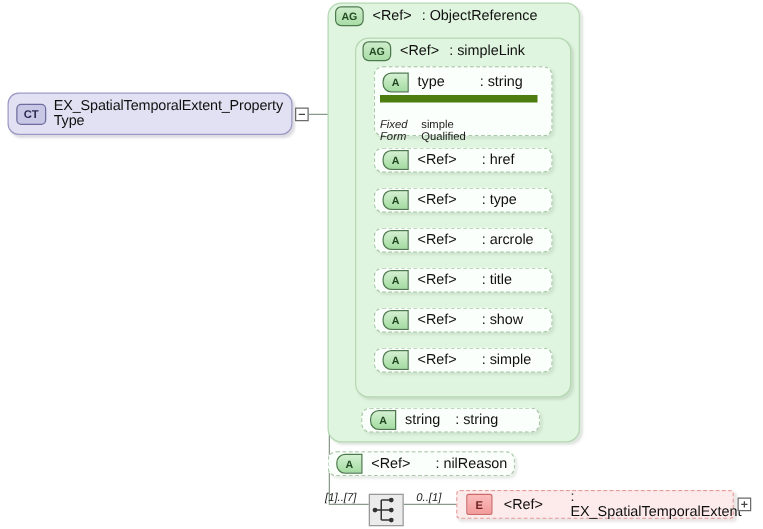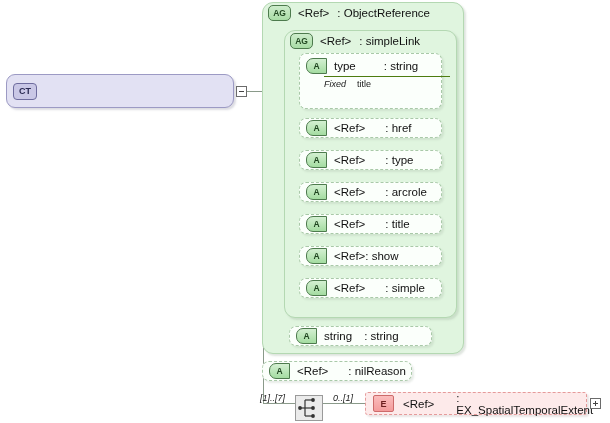--- a/index.html
+++ b/index.html
@@ -146,25 +146,25 @@
     flex: none;
     margin-right: 7px;
   }
   .attr-row1 { display: flex; align-items: center; }
   .a-name { font-size: 11.5px; color: #101010; }
   .a-type { font-size: 11.5px; color: #101010; }
 
   
   .facets {
     position: absolute;
-    left: 24px;
+    left: 4px;
     top: 22px;
     width: 126px;
-    border-top: 1px solid #4d7c0f;
-    padding-top: 2px;
+    border-top: 6px solid #4d7c0f;
+    padding-top: 12px;
   }
   .facet-row { display: flex; line-height: 10px; }
   .facet-key {
     font-style: italic;
     font-size: 9px;
     color: #1a1a1a;
     width: 33px;
     flex: none;
   }
   .facet-val { font-size: 9px; color: #1a1a1a; }
@@ -214,20 +214,24 @@
   .e-name { font-size: 11.5px; color: #101010; }
   .e-type { font-size: 11.5px; color: #101010; margin-left: 22px; }
 </style>
 </head>
 <body>
 
 <div class="canvas">
 
   <div class="ct-box">
     <span class="ct-icon">CT</span>
+    <span class="ct-label">
+      <span>EX_SpatialTemporalExtent_Property</span><br>
+      <span>Type</span>
+    </span>
   </div>
   <div class="collapse-btn" style="left:236px; top:86px;"></div>
 
   <div class="line h" style="left:247px; top:91px; width:17px;"></div>
 
   <div class="line v" style="left:263px; top:91px; height:281px;"></div>
   <div class="line h" style="left:263px; top:371px; width:12px;"></div>
   <div class="line v" style="left:263px; top:371px; height:32px;"></div>
   <div class="line h" style="left:263px; top:403px; width:12px;"></div>
 
@@ -260,21 +264,25 @@
 
   <div class="attr-box tall" style="left:299px; top:53px; width:143px; height:56px;">
     <div class="attr-row1">
       <span class="a-icon">A</span>
       <span class="a-name">type</span>
       <span class="a-type" style="margin-left:28px;">: string</span>
     </div>
     <div class="facets">
       <div class="facet-row">
         <span class="facet-key">Fixed</span>
-        <span class="facet-val">title</span>
+        <span class="facet-val">simple</span>
+      </div>
+      <div class="facet-row">
+        <span class="facet-key">Form</span>
+        <span class="facet-val">Qualified</span>
       </div>
     </div>
   </div>
 
   <div class="attr-box" style="left:299px; top:118px; width:143px; height:20px;">
     <span class="a-icon">A</span>
     <span class="a-name">&lt;Ref&gt;</span>
     <span class="a-type" style="margin-left:20px;">: href</span>
   </div>
 
@@ -292,21 +300,21 @@
 
   <div class="attr-box" style="left:299px; top:214px; width:143px; height:20px;">
     <span class="a-icon">A</span>
     <span class="a-name">&lt;Ref&gt;</span>
     <span class="a-type" style="margin-left:20px;text-align:center;">: title</span>
   </div>
 
   <div class="attr-box" style="left:299px; top:246px; width:143px; height:20px;">
     <span class="a-icon">A</span>
     <span class="a-name">&lt;Ref&gt;</span>
-    <span class="a-type" style="">: show</span>
+    <span class="a-type" style="margin-left:20px;">: show</span>
   </div>
 
   <div class="attr-box" style="left:299px; top:278px; width:143px; height:20px;">
     <span class="a-icon">A</span>
     <span class="a-name">&lt;Ref&gt;</span>
     <span class="a-type" style="margin-left:20px;">: simple</span>
   </div>
 
   <div class="attr-box" style="left:289px; top:326px; width:143px; height:20px;">
     <span class="a-icon">A</span>

